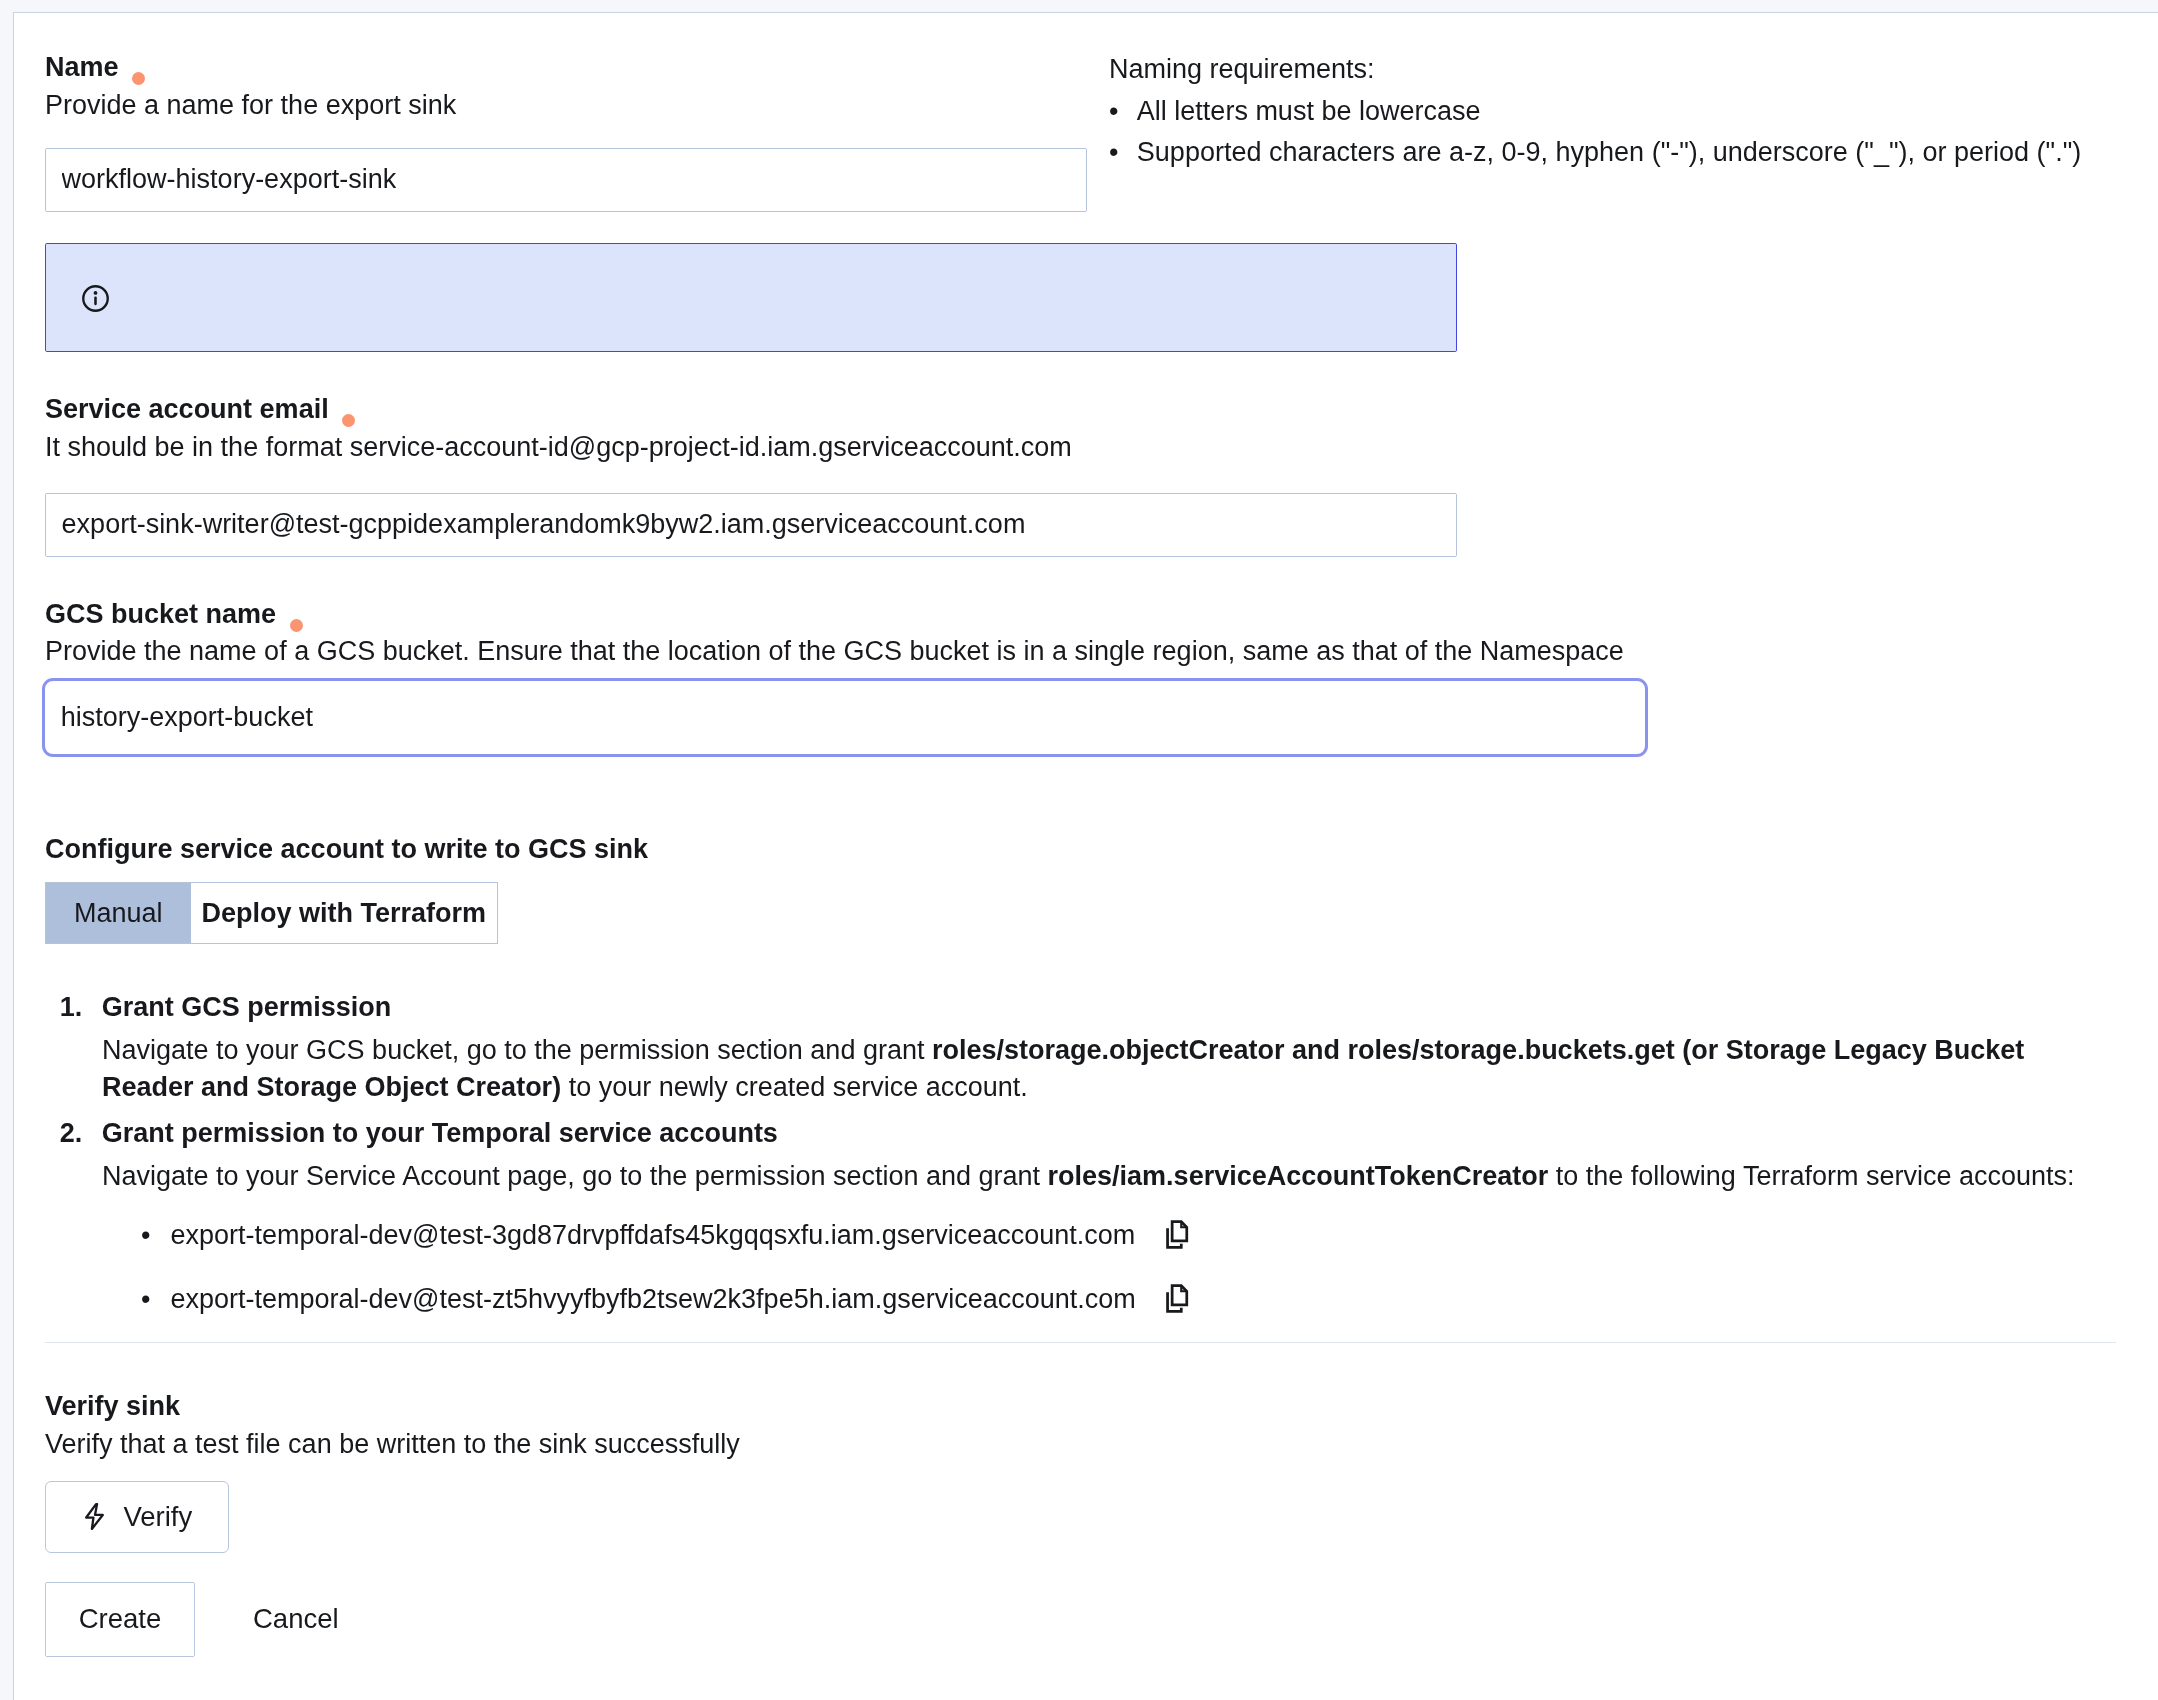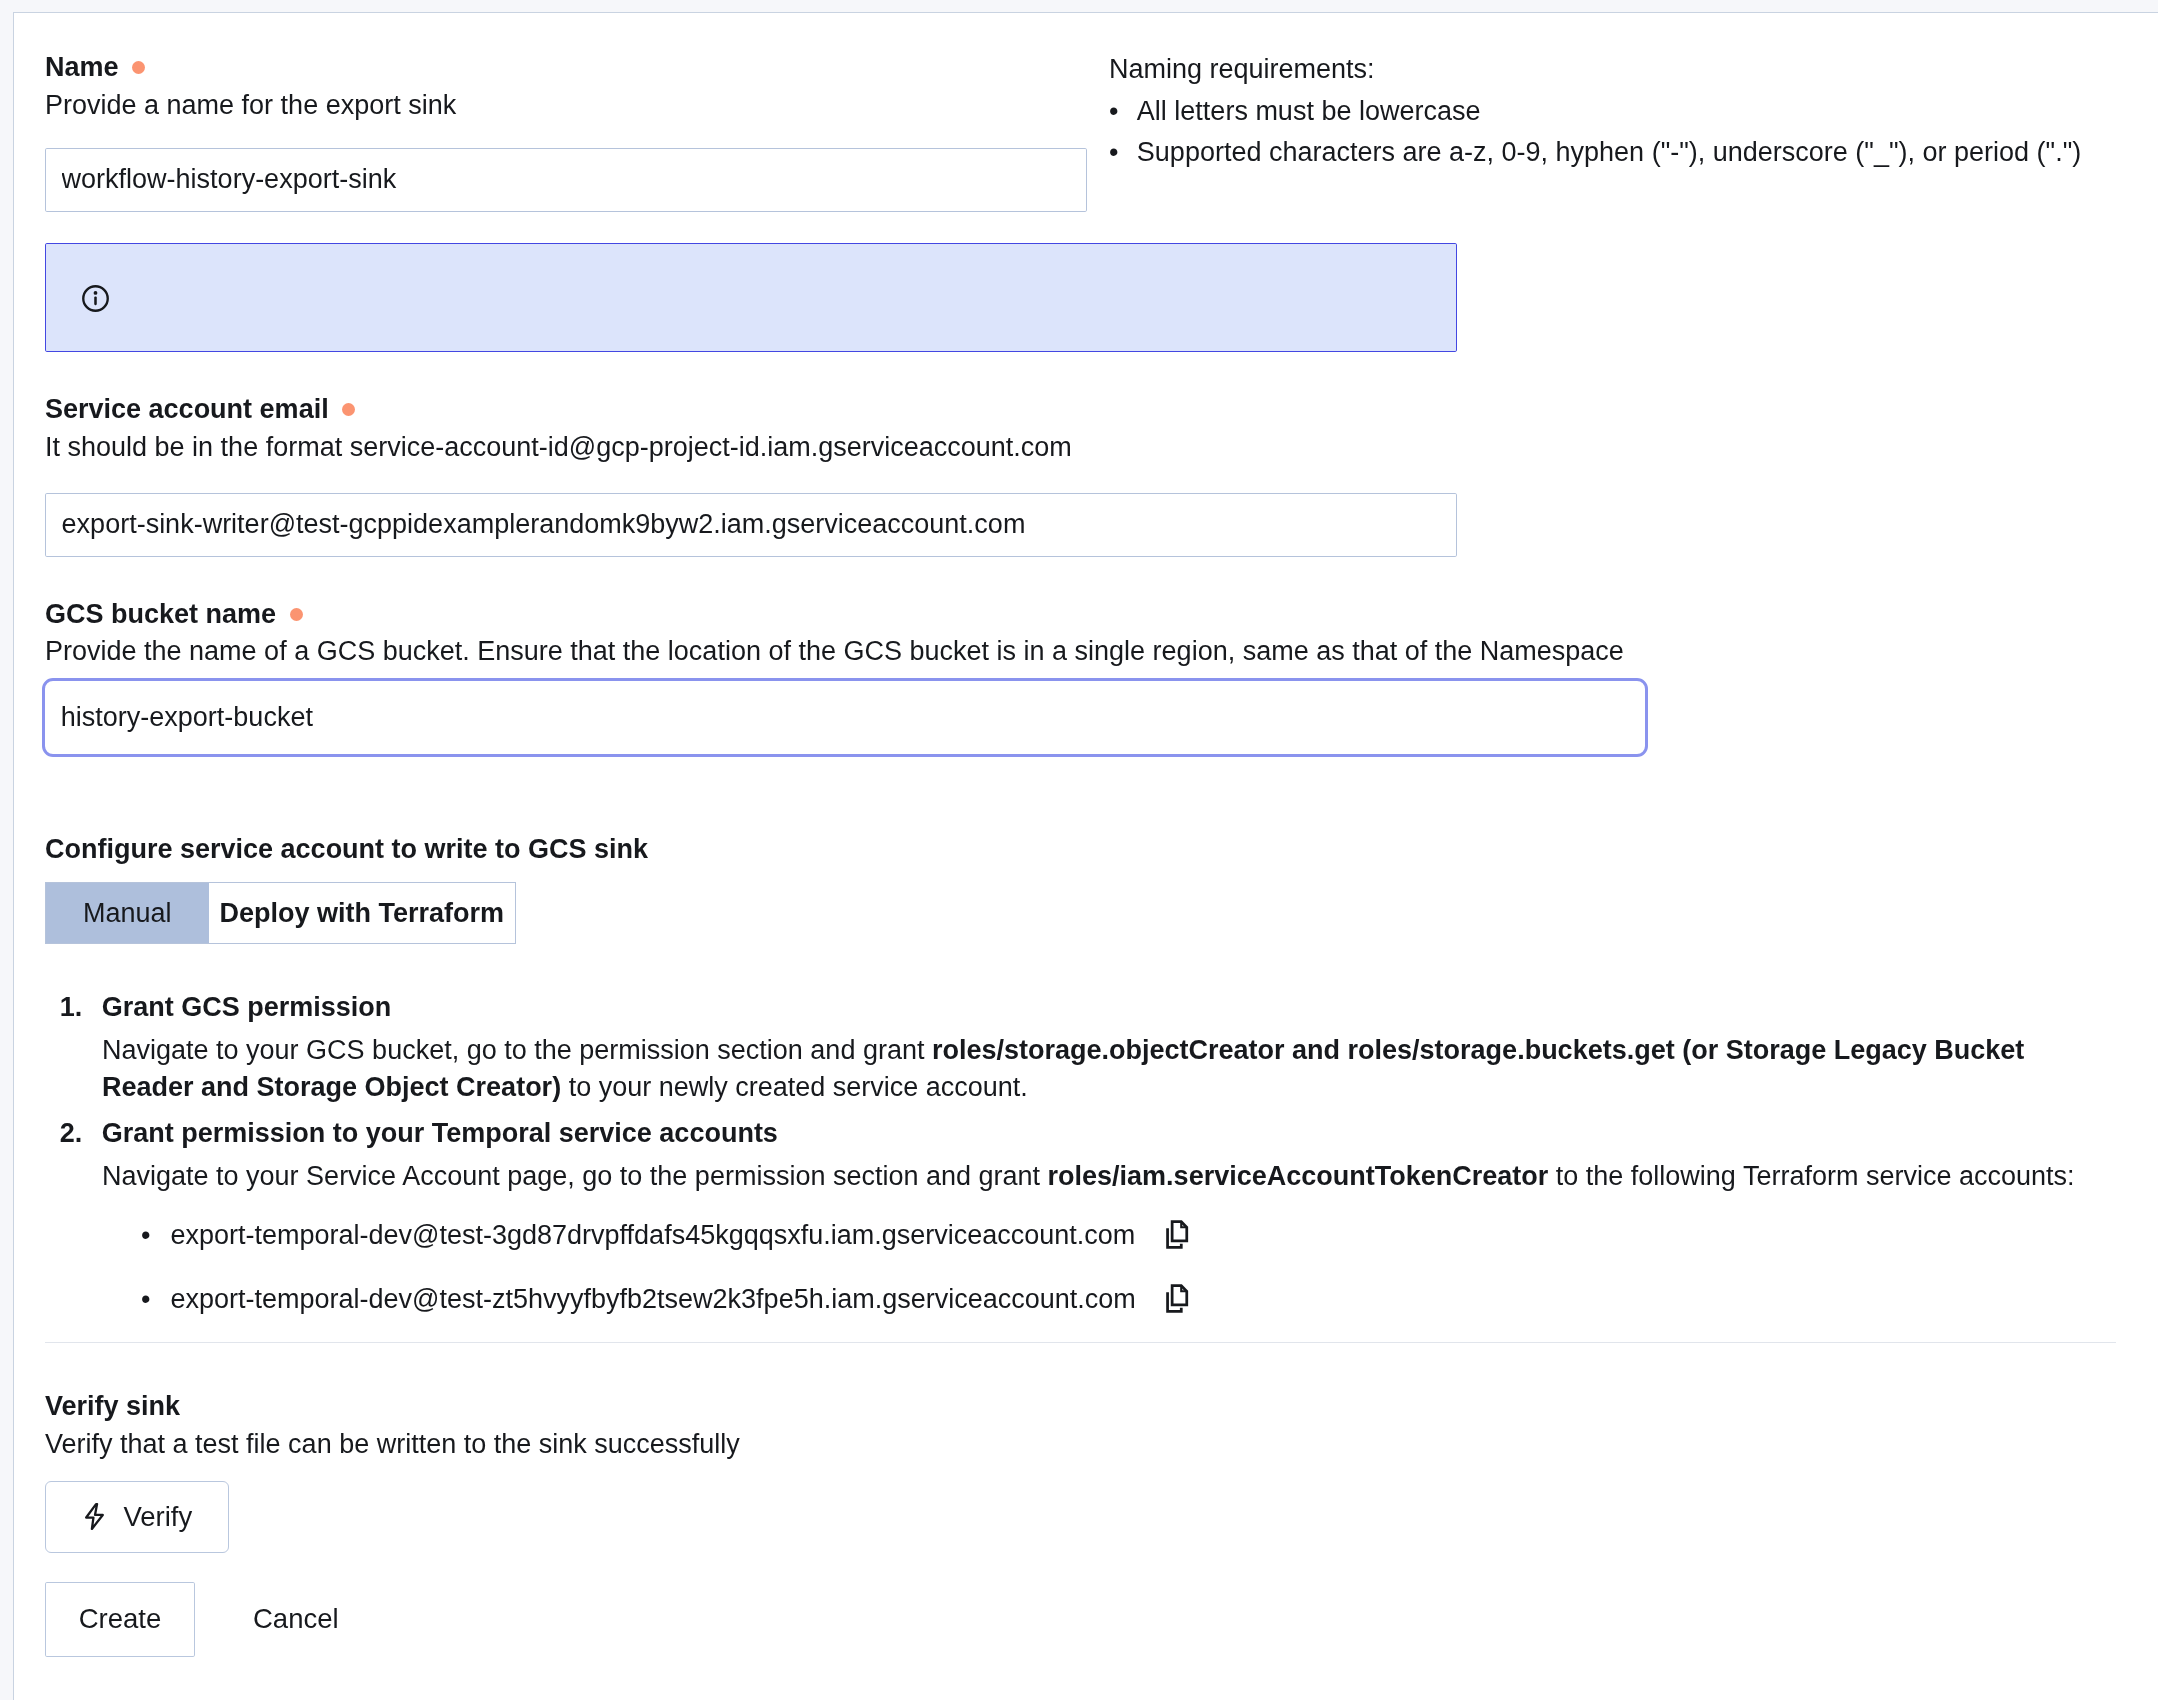--- a/index.html
+++ b/index.html
@@ -15,21 +15,21 @@
   .card {
     position: absolute;
     left: 13px; top: 12px;
     width: 2222px; height: 1818px;
     background: #ffffff;
     border: 1.8px solid #c9d3e1;
   }
   .content { padding: 37px 0 0 31px; width: 2100px; }
 
   .field-label {
-    display: flex; align-items: center; gap: 13.8px;
+    display: flex; align-items: flex-end; gap: 13.8px;
     font-weight: 700; line-height: 35px;
   }
   .req-dot { width: 13px; height: 13px; border-radius: 50%; background: #fb9471; flex: 0 0 auto; }
   .field-desc { margin-top: 3.7px; line-height: 33px; }
 
   .text-input {
     display: block;
     height: 64px;
     border: 1.8px solid #b5c3db;
     border-radius: 1.8px;
@@ -75,21 +75,21 @@
   .tab-group {
     margin-top: 14.7px;
     display: inline-flex;
     border: 1.8px solid #b5c3db;
     background: #fff;
   }
   .tab {
     height: 60px; display: flex; align-items: center;
     cursor: pointer; line-height: 1;
   }
-  .tab-manual { padding: 0 37px; }
+  .tab-manual { padding: 0 28px; }
   .tab-terraform { padding: 0 11px; font-weight: bold; }
   .tab.selected { background: #aebfdc; }
 
   .steps { margin-top: 46px; }
   .step-title { display: flex; font-weight: 700; line-height: 35px; margin-left: 14.7px; }
   .step-num { width: 42px; flex: 0 0 auto; }
   .step-body {
     margin-top: 7.3px; margin-left: 57px;
     max-width: 2013px; line-height: 37px;
   }

